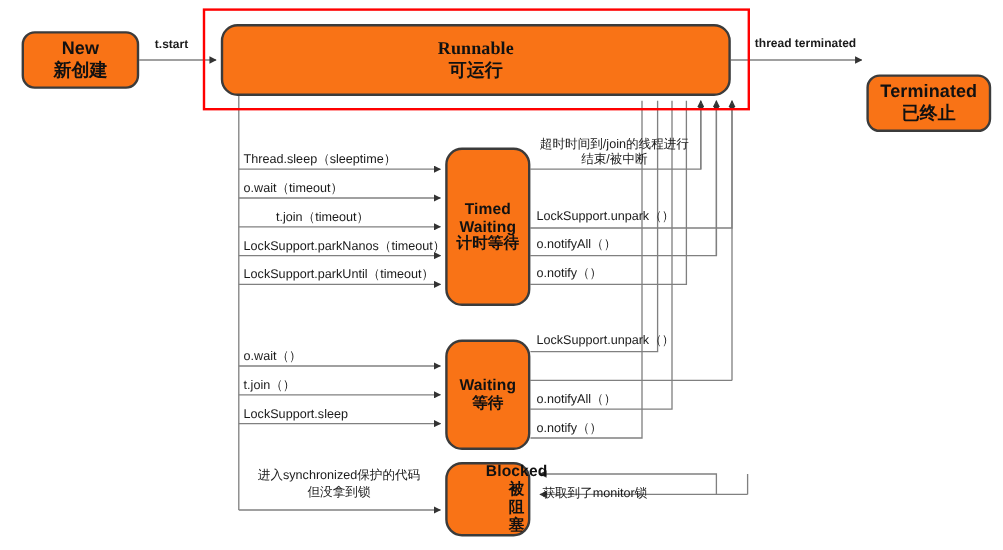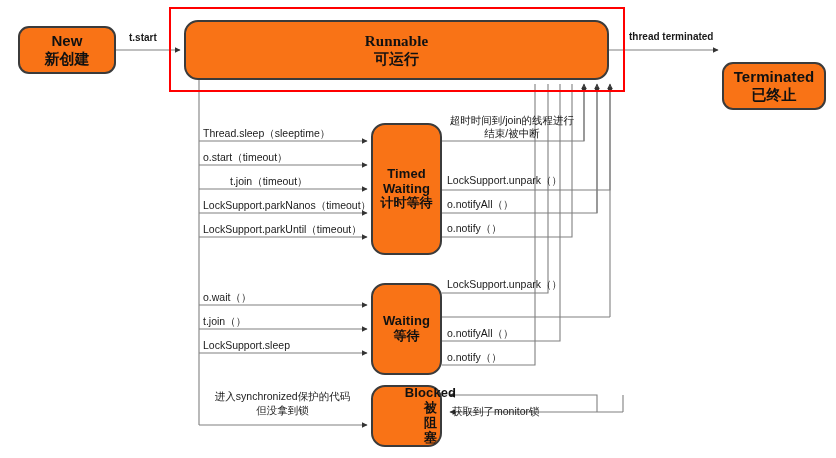--- a/index.html
+++ b/index.html
@@ -188,21 +188,21 @@
   <div class="state-box" id="box-blocked">
     <div class="state-en">Blocked</div>
     <div class="state-cn">被阻塞</div>
   </div>
 
   <div class="edge-label bold" style="left:129px; top:32px;">t.start</div>
 
   <div class="edge-label bold" style="left:629px; top:31px;">thread terminated</div>
 
   <div class="edge-label" style="left:203px; top:127px;">Thread.sleep（sleeptime）</div>
-  <div class="edge-label" style="left:203px; top:151px;">o.start（timeout）</div>
+  <div class="edge-label" style="left:203px; top:151px;">o.wait（timeout）</div>
   <div class="edge-label" style="left:203px; top:175px;padding-left:27px;">t.join（timeout）</div>
   <div class="edge-label" style="left:203px; top:199px;">LockSupport.parkNanos（timeout）</div>
   <div class="edge-label multiline" style="left:447px; top:114px; width:130px;">超时时间到/join的线程进行结束/被中断</div>
 
   <div class="edge-label" style="left:203px; top:223px;">LockSupport.parkUntil（timeout）</div>
   <div class="edge-label" style="left:447px; top:174px;">LockSupport.unpark（）</div>
   <div class="edge-label" style="left:447px; top:198px;">o.notifyAll（）</div>
   <div class="edge-label" style="left:447px; top:222px;">o.notify（）</div>
 
   <div class="edge-label" style="left:203px; top:291px;">o.wait（）</div>

